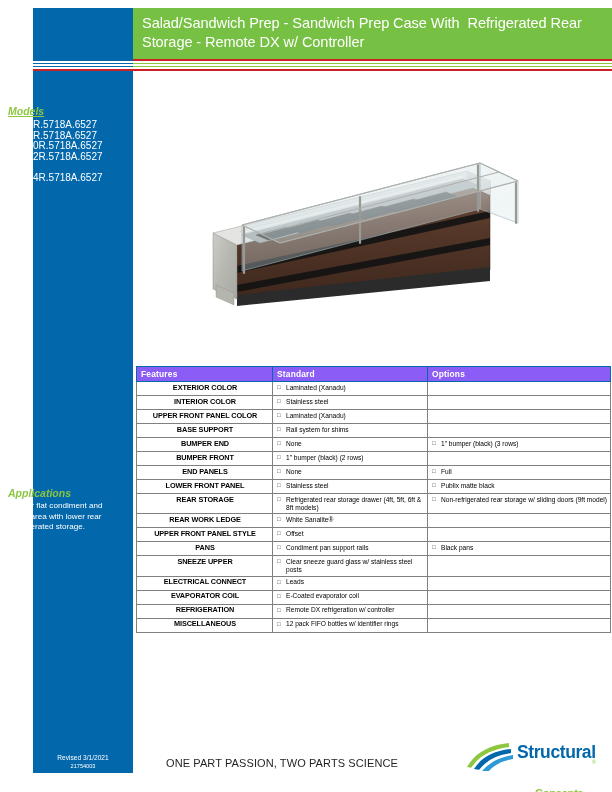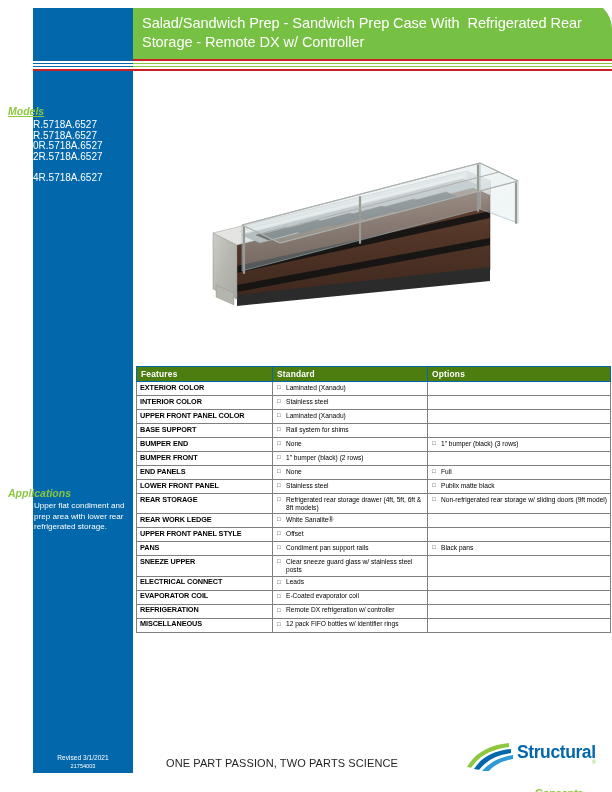--- a/index.html
+++ b/index.html
@@ -11,21 +11,20 @@
   body {
     font-family: "Liberation Sans", sans-serif;
     color: #000000;
   }
   #page {
     position: relative;
     width: 612px;
     height: 792px;
     overflow: hidden;
     background: #ffffff;
-    border-radius: 29px;
   }
 
   
   .hdr-blue {
     position: absolute;
     left: 33px;
     top: 8px;
     width: 100px;
     height: 51px;
     background: #0267ab;
@@ -101,21 +100,21 @@
     top: 120px;
     width: 120px;
     color: #ffffff;
     font-size: 10px;
     line-height: 10.6px;
     white-space: pre;
   }
   .apps-head { top: 487px; }
   .apps-list {
     position: absolute;
-    left: 28px;
+    left: 6px;
     top: 501px;
     width: 112px;
     color: #ffffff;
     font-size: 8.1px;
     line-height: 10.5px;
   }
   .apps-list .bullet-item {
     position: relative;
     padding-left: 6px;
   }
@@ -141,21 +140,21 @@
     left: 136px;
     top: 366px;
     width: 474px;
     border-collapse: collapse;
     table-layout: fixed;
   }
   .ftbl col.c1 { width: 136px; }
   .ftbl col.c2 { width: 155px; }
   .ftbl col.c3 { width: 183px; }
   .ftbl th {
-    background: #4d7c0f;
+    background: #8b5cf6;
     color: #ffffff;
     font-size: 8.4px;
     font-weight: bold;
     text-align: left;
     padding: 2px 0 2px 4px;
     border: 1px solid #0267ab;
     letter-spacing: 0.2px;
   }
   .ftbl td {
     border: 1px solid #808080;
@@ -164,20 +163,21 @@
     line-height: 8.2px;
     padding: 1.5px 2px 1.5px 4px;
     height: 10px;
   }
   .ftbl td.feat {
     font-weight: bold;
     font-size: 7.3px;
     letter-spacing: -0.1px;
     white-space: nowrap;
     padding-left: 3px;
+    text-align: center;
   }
   .ftbl .opt {
     position: relative;
     padding-left: 9px;
     display: block;
   }
   .ftbl .opt::before {
     content: "\25A1";
     position: absolute;
     left: 0;

